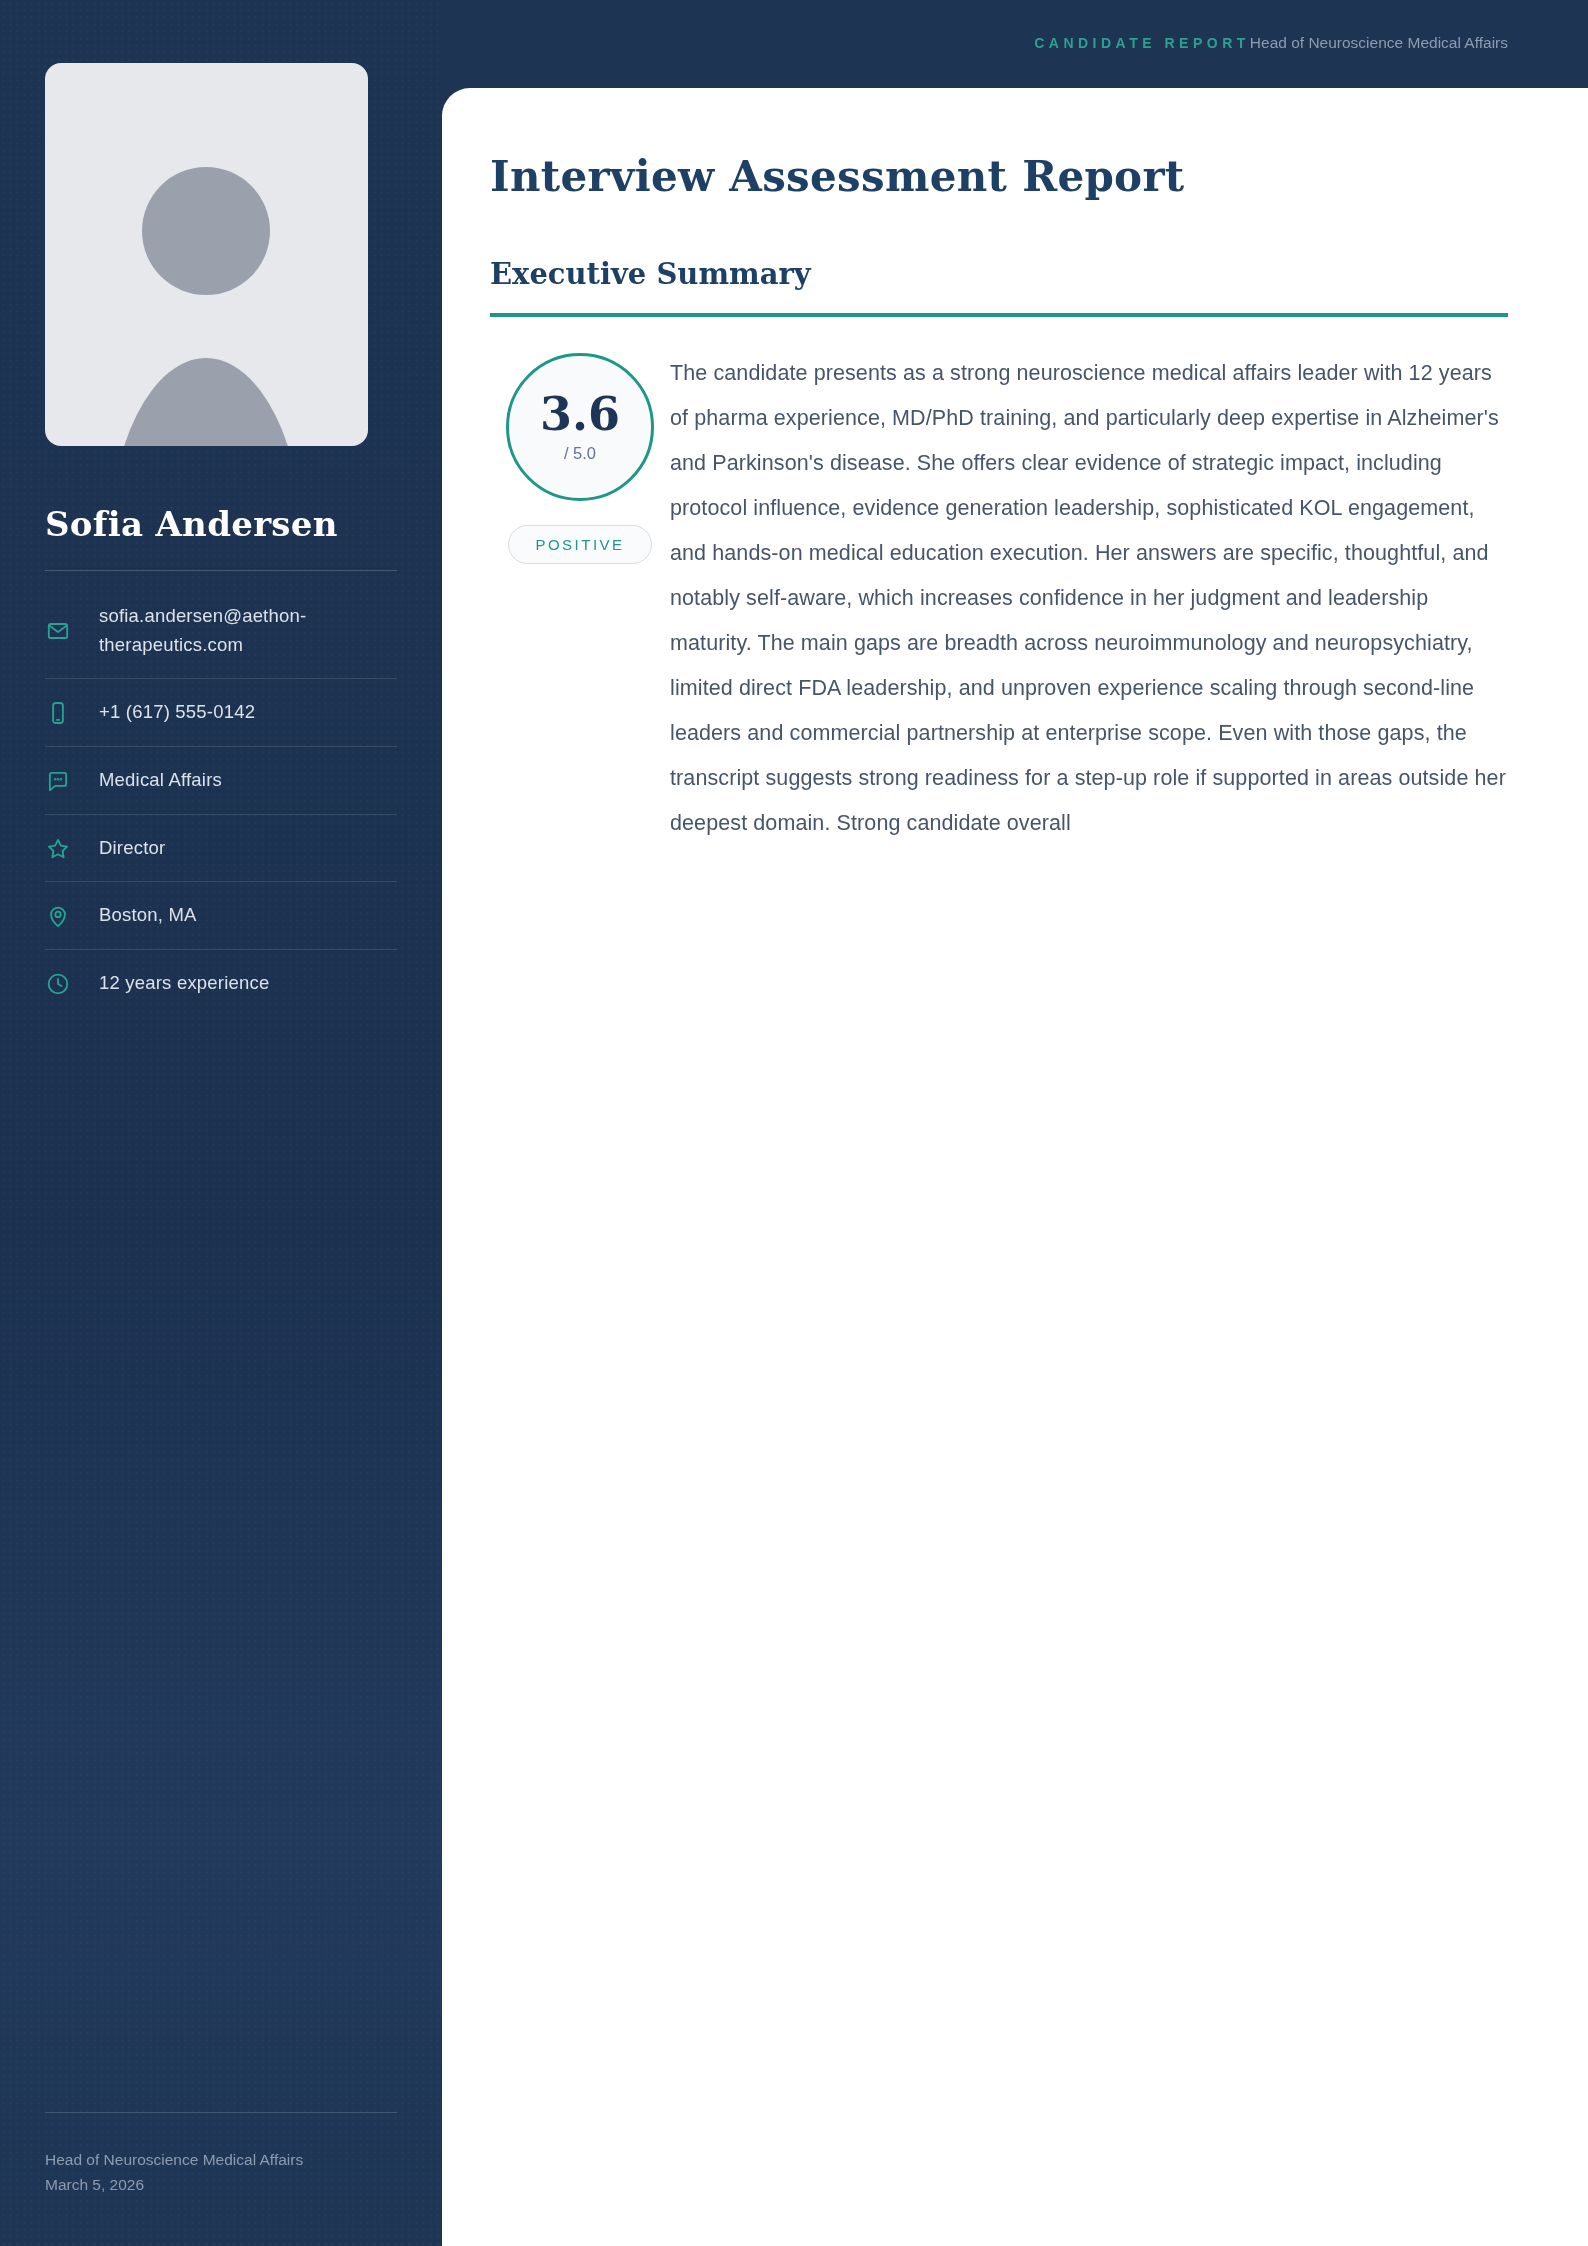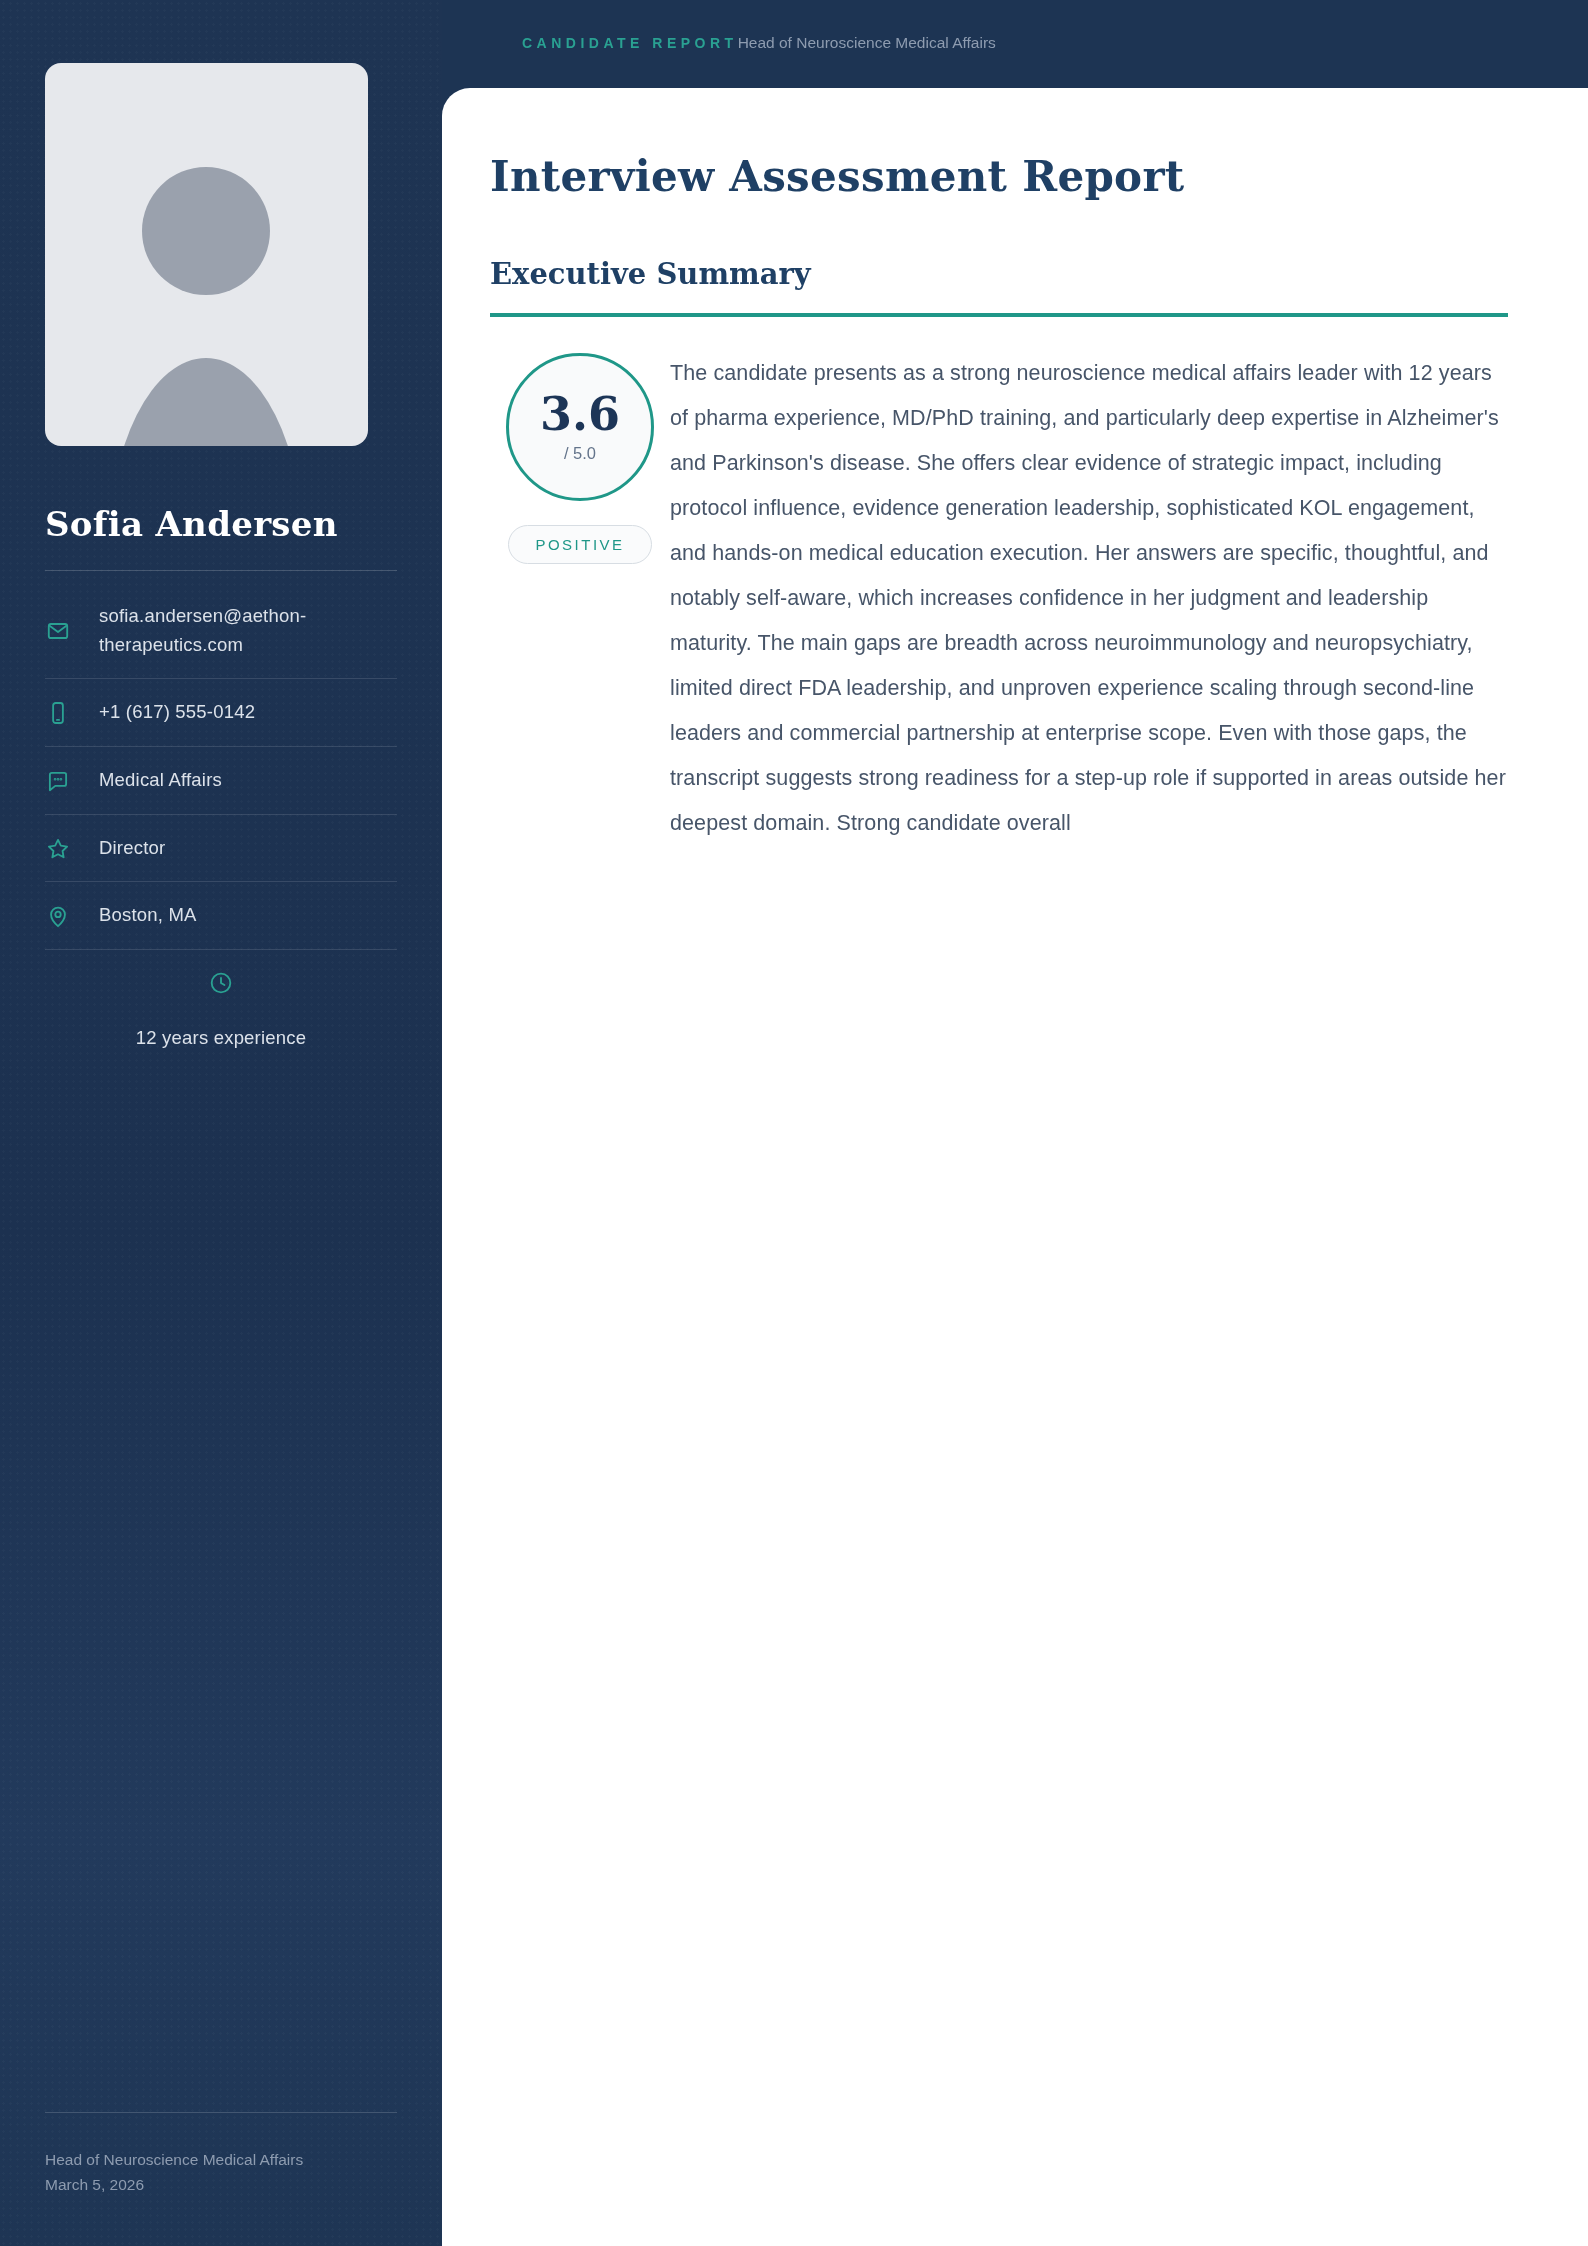--- a/index.html
+++ b/index.html
@@ -47,42 +47,42 @@
   }
   .name-divider { margin-top: 26px; border-top: 1px solid rgba(255,255,255,.18); }
   .contact { margin-top: 12px; position: relative; }
   .contact-row {
     display: flex;
     align-items: center;
     gap: 28px;
     padding: 19px 0;
     border-bottom: 1px solid rgba(255,255,255,.12);
   }
-  .contact-row:last-child { border-bottom: none; flex-direction: column; }
+  .contact-row:last-child { border-bottom: none; }
   .contact-row .icon { flex: 0 0 26px; width: 26px; height: 26px; color: #2aa192; margin-top: 1px; }
   .contact-row .icon svg { display: block; width: 26px; height: 26px; }
   .contact-row .txt {
     font-size: 18.5px;
     line-height: 1.55;
     color: #dce2ea;
     letter-spacing: .2px;
   }
   .contact-row.bold .txt { font-weight: bold; color: #ffffff; max-width: 272px; }
   .sidebar-footer { position: absolute; left: 45px; right: 45px; bottom: 48px; }
   .sidebar-footer .divider { border-top: 1px solid rgba(255,255,255,.16); margin-bottom: 34px; }
   .sidebar-footer .line { color: #8e9cb0; font-size: 15.5px; line-height: 1.65; }
 
   
   .main { flex: 1 1 auto; display: flex; flex-direction: column; }
   .topbar {
     height: 88px;
     flex: 0 0 88px;
     display: flex;
     align-items: center;
-    justify-content: flex-start;
+    justify-content: flex-end;
     padding: 12px 80px 14px 80px;
   }
   .topbar .report-label {
     color: #2aa192;
     font-size: 14px;
     font-weight: bold;
     letter-spacing: 4.5px;
   }
   .topbar .role-label { color: #8e9cb0; font-size: 15.5px; }
   .content {

